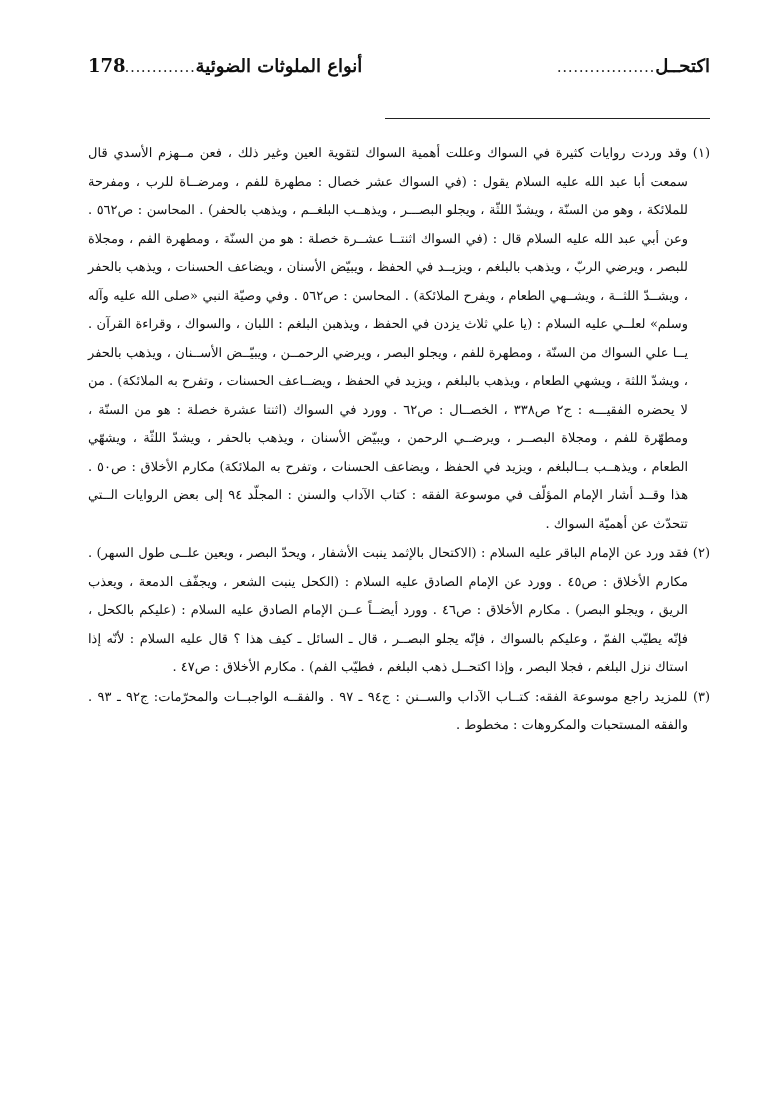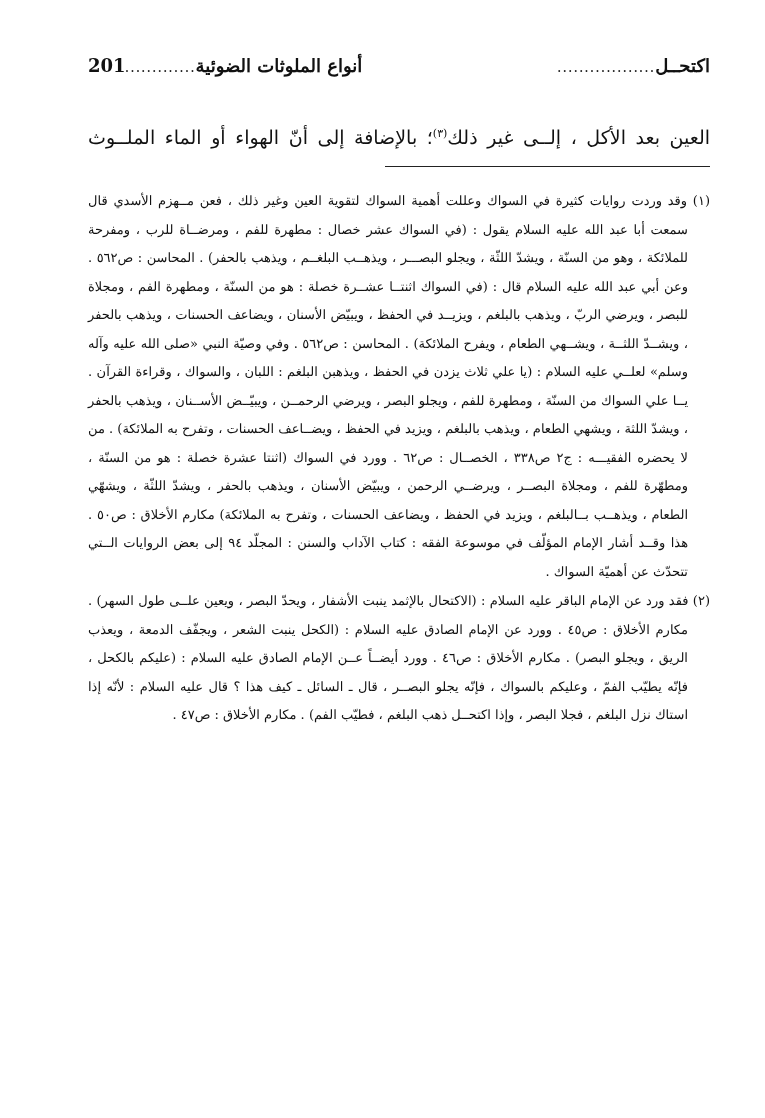--- a/index.html
+++ b/index.html
@@ -92,35 +92,36 @@
 </head>
 <body>
 
 <div class="page">
 
   <div class="header">
     <span>اكتحــل</span>
     <span class="dots">..................</span>
     <span>أنواع الملوثات الضوئية</span>
     <span class="dots short">................</span>
-    <span class="num">201</span>
+    <span class="num">178</span>
   </div>
 
   <div class="body-text">
-    <p>
-      <span>العين بعد الأكل ، إلــى غير ذلك</span><sup class="fn">(٣)</sup><span>؛ بالإضافة إلى أنّ الهواء أو الماء الملــوث</span>
-    </p>
   </div>
 
   <div class="separator"></div>
 
   <div class="footnotes">
     <p class="footnote fn-block">
       <span class="fn-num">(١)</span>
       <span class="fn-body">وقد وردت روايات كثيرة في السواك وعللت أهمية السواك لتقوية العين وغير ذلك ، فعن مــهزم الأسدي قال سمعت أبا عبد الله عليه السلام يقول : (في السواك عشر خصال : مطهرة للفم ، ومرضــاة للرب ، ومفرحة للملائكة ، وهو من السنّة ، ويشدّ اللثّة ، ويجلو البصـــر ، ويذهــب البلغــم ، ويذهب بالحفر) . المحاسن : ص٥٦٢ . وعن أبي عبد الله عليه السلام قال : (في السواك اثنتــا عشــرة خصلة : هو من السنّة ، ومطهرة الفم ، ومجلاة للبصر ، ويرضي الربّ ، ويذهب بالبلغم ، ويزيــد في الحفظ ، ويبيّض الأسنان ، ويضاعف الحسنات ، ويذهب بالحفر ، ويشــدّ اللثــة ، ويشــهي الطعام ، ويفرح الملائكة) . المحاسن : ص٥٦٢ . وفي وصيّة النبي «صلى الله عليه وآله وسلم» لعلــي عليه السلام : (يا علي ثلاث يزدن في الحفظ ، ويذهبن البلغم : اللبان ، والسواك ، وقراءة القرآن . يــا علي السواك من السنّة ، ومطهرة للفم ، ويجلو البصر ، ويرضي الرحمــن ، ويبيّــض الأســنان ، ويذهب بالحفر ، ويشدّ اللثة ، ويشهي الطعام ، ويذهب بالبلغم ، ويزيد في الحفظ ، ويضــاعف الحسنات ، وتفرح به الملائكة) . من لا يحضره الفقيـــه : ج٢ ص٣٣٨ ، الخصــال : ص٦٢ . وورد في السواك (اثنتا عشرة خصلة : هو من السنّة ، ومطهّرة للفم ، ومجلاة البصــر ، ويرضــي الرحمن ، ويبيّض الأسنان ، ويذهب بالحفر ، ويشدّ اللثّة ، ويشهّي الطعام ، ويذهــب بــالبلغم ، ويزيد في الحفظ ، ويضاعف الحسنات ، وتفرح به الملائكة) مكارم الأخلاق : ص٥٠ . هذا وقــد أشار الإمام المؤلّف في موسوعة الفقه : كتاب الآداب والسنن : المجلّد ٩٤ إلى بعض الروايات الــتي تتحدّث عن أهميّة السواك .</span>
     </p>
     <p class="footnote fn-block">
       <span class="fn-num">(٢)</span>
       <span class="fn-body">فقد ورد عن الإمام الباقر عليه السلام : (الاكتحال بالإثمد ينبت الأشفار ، ويحدّ البصر ، ويعين علــى طول السهر) . مكارم الأخلاق : ص٤٥ . وورد عن الإمام الصادق عليه السلام : (الكحل ينبت الشعر ، ويجفّف الدمعة ، ويعذب الريق ، ويجلو البصر) . مكارم الأخلاق : ص٤٦ . وورد أيضــاً عــن الإمام الصادق عليه السلام : (عليكم بالكحل ، فإنّه يطيّب الفمّ ، وعليكم بالسواك ، فإنّه يجلو البصــر ، قال ـ السائل ـ كيف هذا ؟ قال عليه السلام : لأنّه إذا استاك نزل البلغم ، فجلا البصر ، وإذا اكتحــل ذهب البلغم ، فطيّب الفم) . مكارم الأخلاق : ص٤٧ .</span>
     </p>
+    <p class="footnote fn-block">
+      <span class="fn-num">(٣)</span>
+      <span class="fn-body">للمزيد راجع موسوعة الفقه: كتــاب الآداب والســنن : ج٩٤ ـ ٩٧ . والفقــه الواجبــات والمحرّمات: ج٩٢ ـ ٩٣ . والفقه المستحبات والمكروهات : مخطوط .</span>
+    </p>
   </div>
 
 </div>
 
 </body></html>

